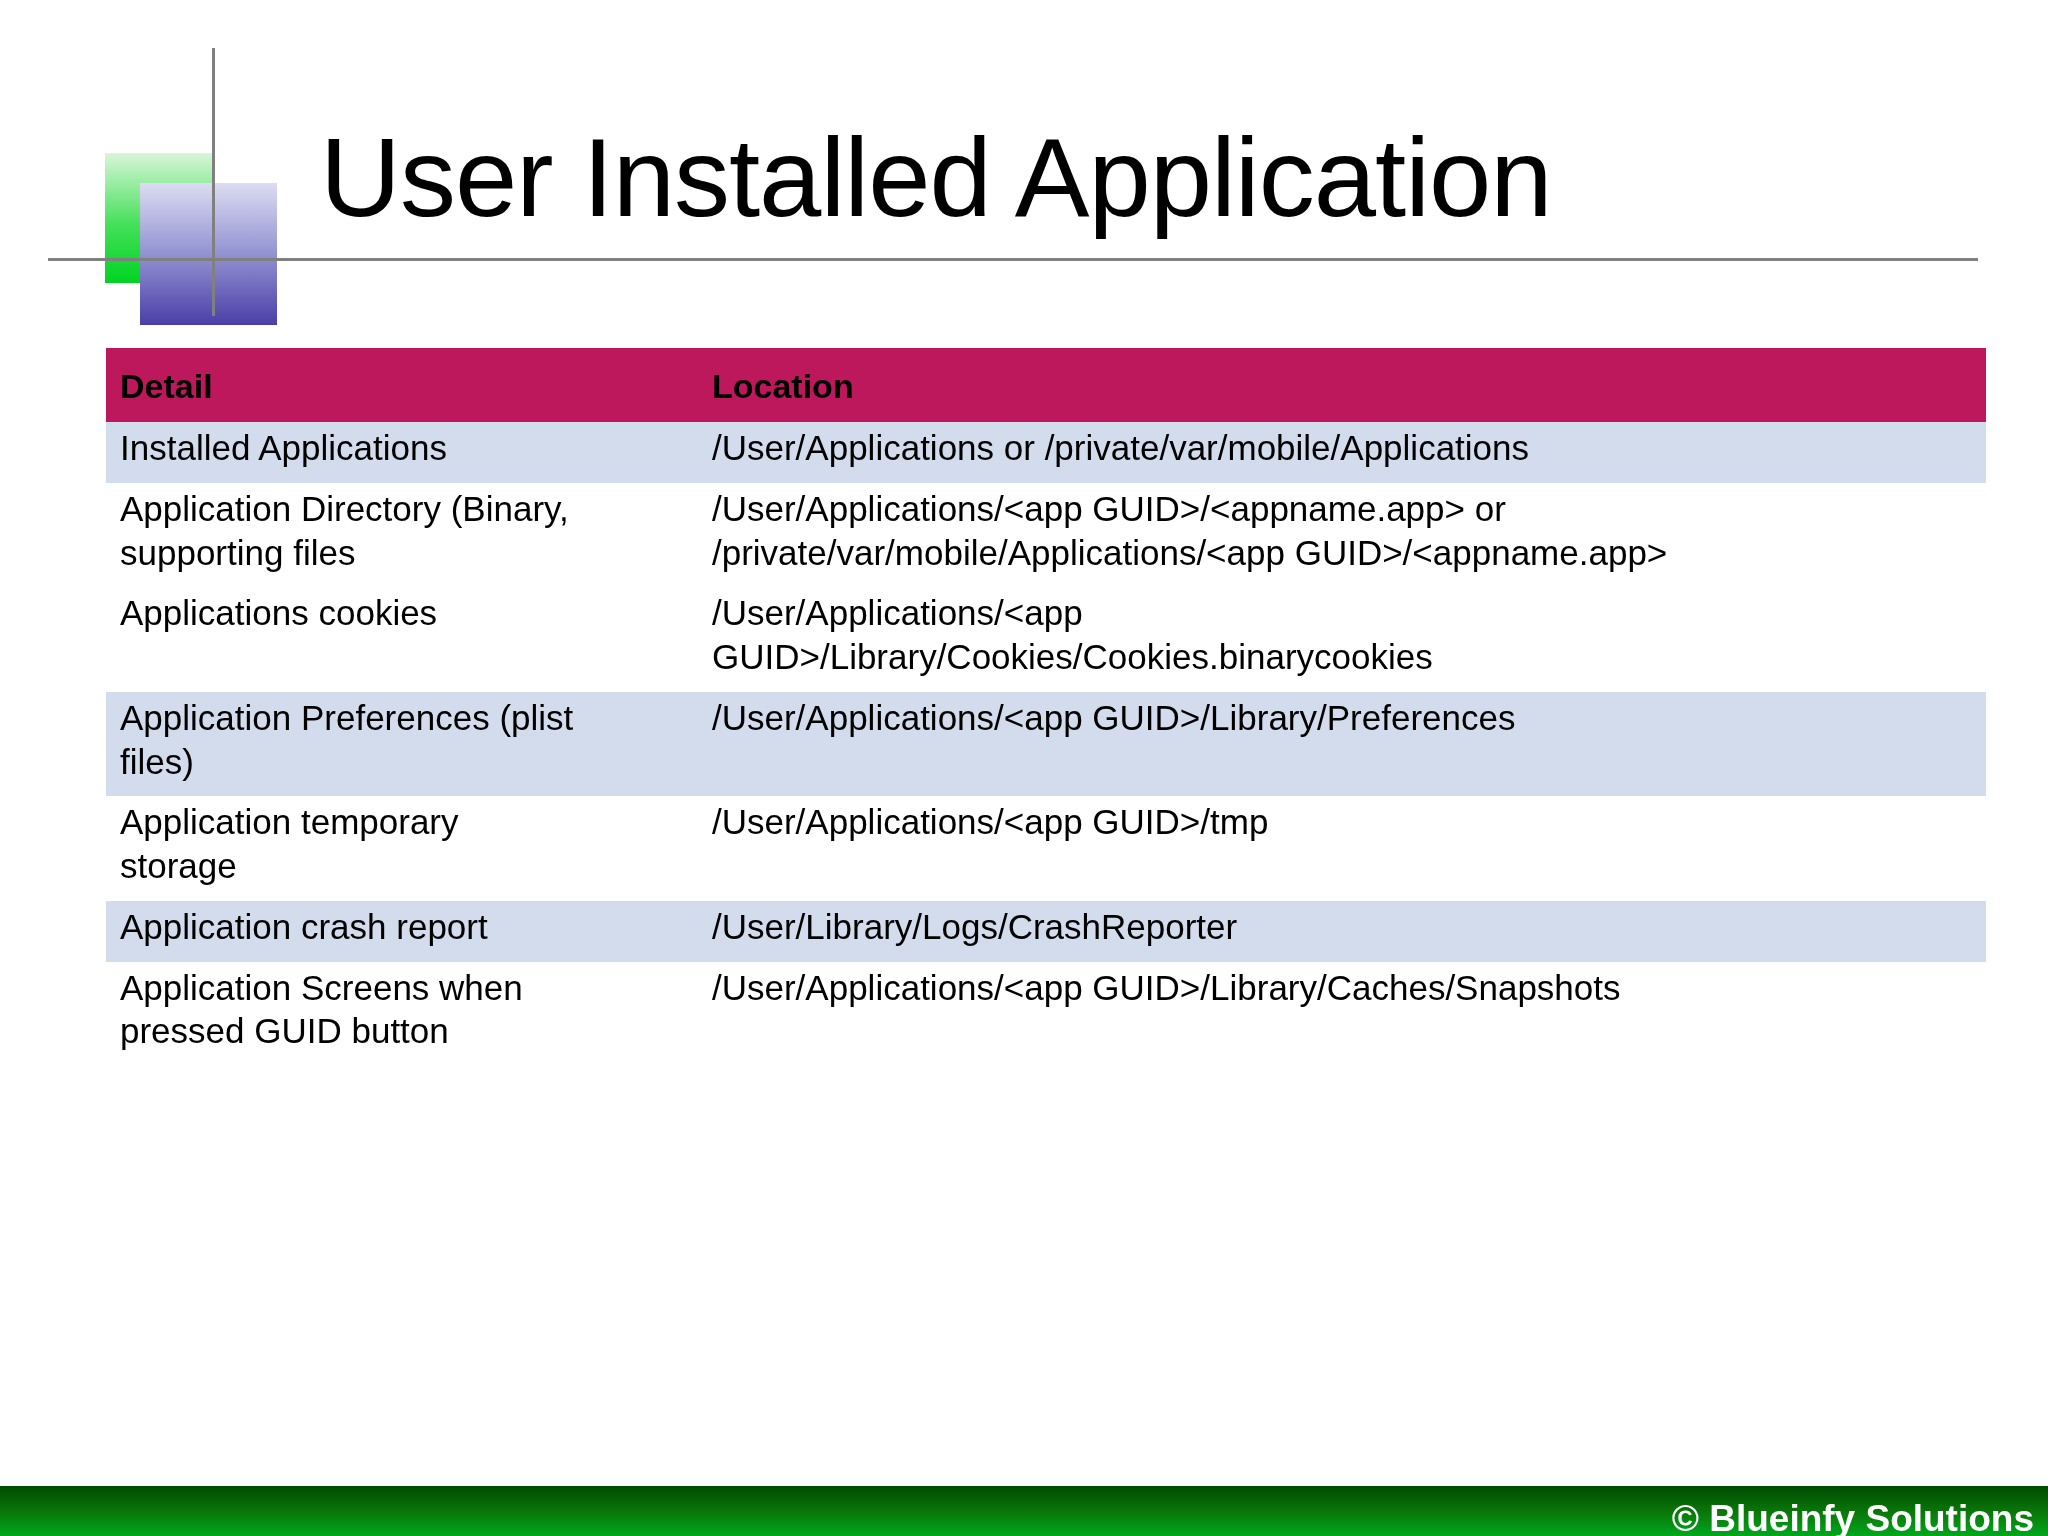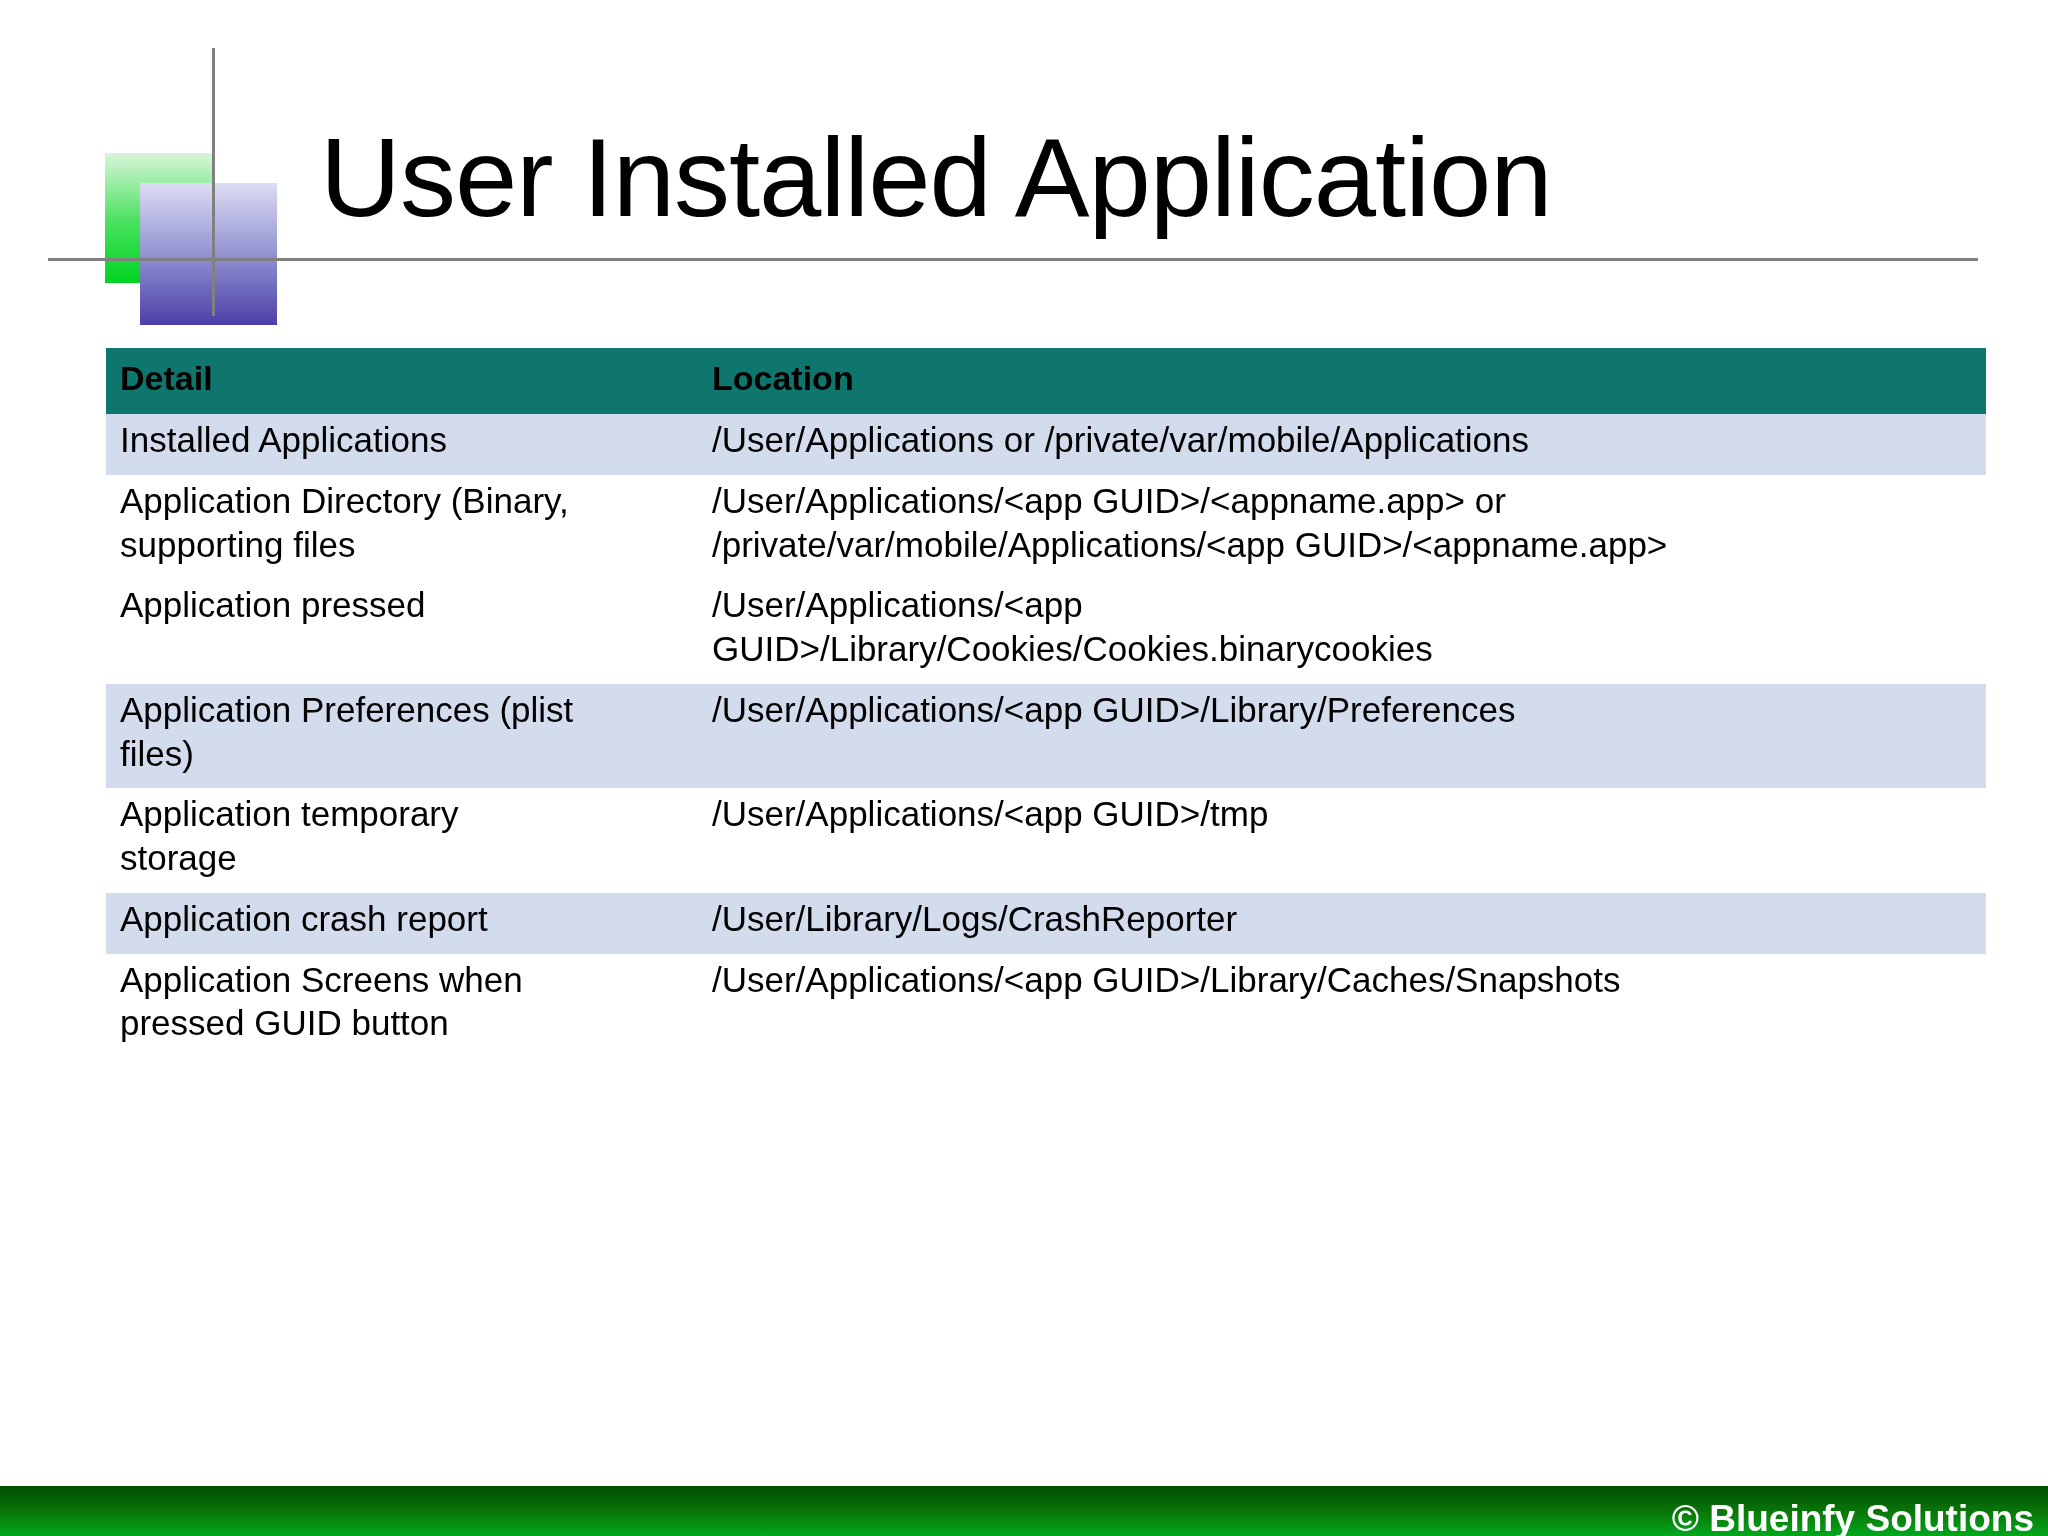--- a/index.html
+++ b/index.html
@@ -76,26 +76,26 @@
     left: 106px;
     top: 348px;
     width: 1880px;
     border-collapse: collapse;
     table-layout: fixed;
   }
   #detail-table col.col-detail { width: 592px; }
   #detail-table col.col-location { width: 1288px; }
 
   #detail-table th {
-    background: #0f766e;
+    background: #be185d;
     color: #000000;
     font-size: 34px;
     font-weight: bold;
     text-align: left;
-    padding: 4px 0 10px 14px;
+    padding: 12px 0 10px 14px;
     vertical-align: middle;
     height: 52px;
     font-family: "Liberation Sans", "DejaVu Sans", sans-serif;
   }
   #detail-table td {
     font-size: 35px;
     color: #000000;
     text-align: left;
     padding: 4px 16px 13px 14px;
     vertical-align: top;
@@ -168,21 +168,21 @@
           <span class="cell-line">Application Directory (Binary,</span>
           <span class="cell-line">supporting files</span>
         </td>
         <td>
           <span class="cell-line">/User/Applications/&lt;app GUID&gt;/&lt;appname.app&gt; or</span>
           <span class="cell-line">/private/var/mobile/Applications/&lt;app GUID&gt;/&lt;appname.app&gt;</span>
         </td>
       </tr>
       <tr class="plain">
         <td>
-          <span class="cell-line">Application pressed</span>
+          <span class="cell-line">Applications cookies</span>
         </td>
         <td>
           <span class="cell-line">/User/Applications/&lt;app</span>
           <span class="cell-line">GUID&gt;/Library/Cookies/Cookies.binarycookies</span>
         </td>
       </tr>
       <tr class="shaded pad-row-sm">
         <td>
           <span class="cell-line">Application Preferences (plist</span>
           <span class="cell-line">files)</span>

